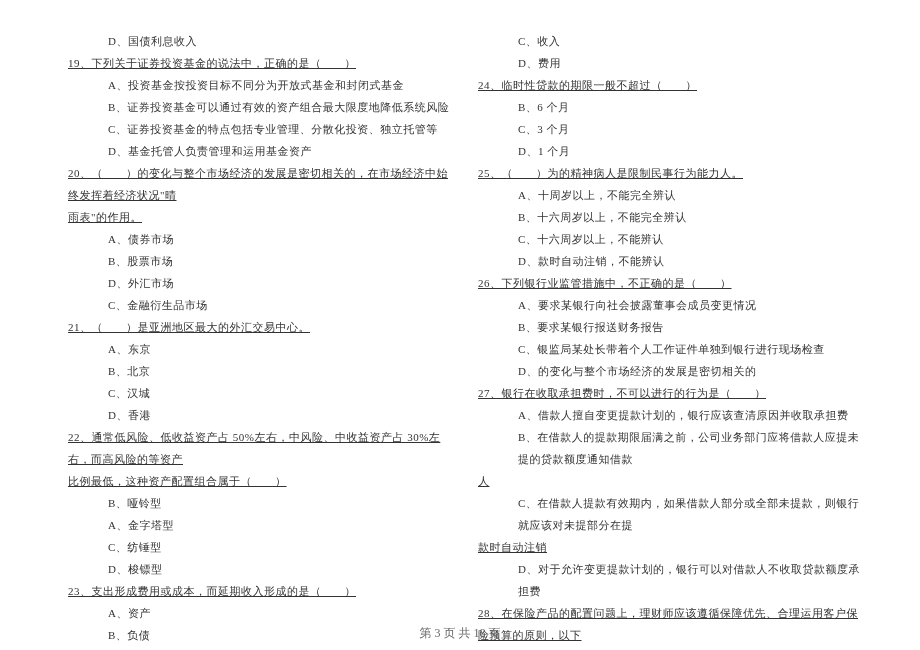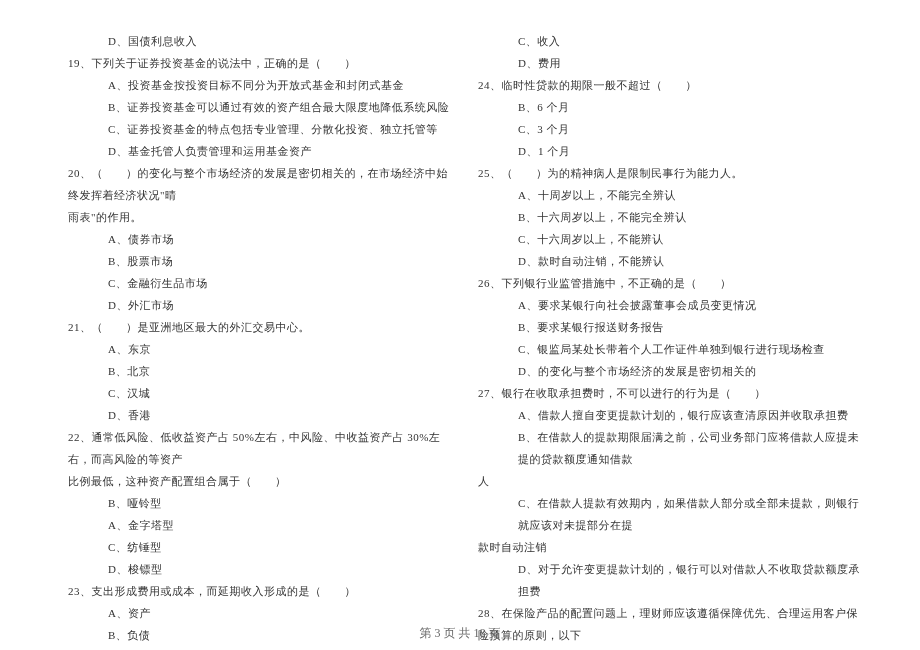--- a/index.html
+++ b/index.html
@@ -28,20 +28,21 @@
     }
     .line {
       line-height: 2.0;
       letter-spacing: 0.5px;
     }
     .indent-2 {
       padding-left: 50px;
     }
     .q-start {
       padding-left: 10px;
+      text-decoration: underline;
     }
     .footer {
       position: absolute;
       bottom: 8px;
       width: 100%;
       text-align: center;
       font-size: 12px;
       color: #666;
     }
   </style>
@@ -53,22 +54,22 @@
     <div class="line indent-2">D、国债利息收入</div>
     <div class="line q-start">19、下列关于证券投资基金的说法中，正确的是（　　）</div>
     <div class="line indent-2">A、投资基金按投资目标不同分为开放式基金和封闭式基金</div>
     <div class="line indent-2">B、证券投资基金可以通过有效的资产组合最大限度地降低系统风险</div>
     <div class="line indent-2">C、证券投资基金的特点包括专业管理、分散化投资、独立托管等</div>
     <div class="line indent-2">D、基金托管人负责管理和运用基金资产</div>
     <div class="line q-start">20、（　　）的变化与整个市场经济的发展是密切相关的，在市场经济中始终发挥着经济状况"晴</div>
     <div class="line q-start">雨表"的作用。</div>
     <div class="line indent-2">A、债券市场</div>
     <div class="line indent-2">B、股票市场</div>
+    <div class="line indent-2">D、外汇市场</div>
     <div class="line indent-2">C、金融衍生品市场</div>
-    <div class="line indent-2">D、外汇市场</div>
     <div class="line q-start">21、（　　）是亚洲地区最大的外汇交易中心。</div>
     <div class="line indent-2">A、东京</div>
     <div class="line indent-2">B、北京</div>
     <div class="line indent-2">C、汉城</div>
     <div class="line indent-2">D、香港</div>
     <div class="line q-start">22、通常低风险、低收益资产占 50%左右，中风险、中收益资产占 30%左右，而高风险的等资产</div>
     <div class="line q-start">比例最低，这种资产配置组合属于（　　）</div>
     <div class="line indent-2">B、哑铃型</div>
     <div class="line indent-2">A、金字塔型</div>
     <div class="line indent-2">C、纺锤型</div>

